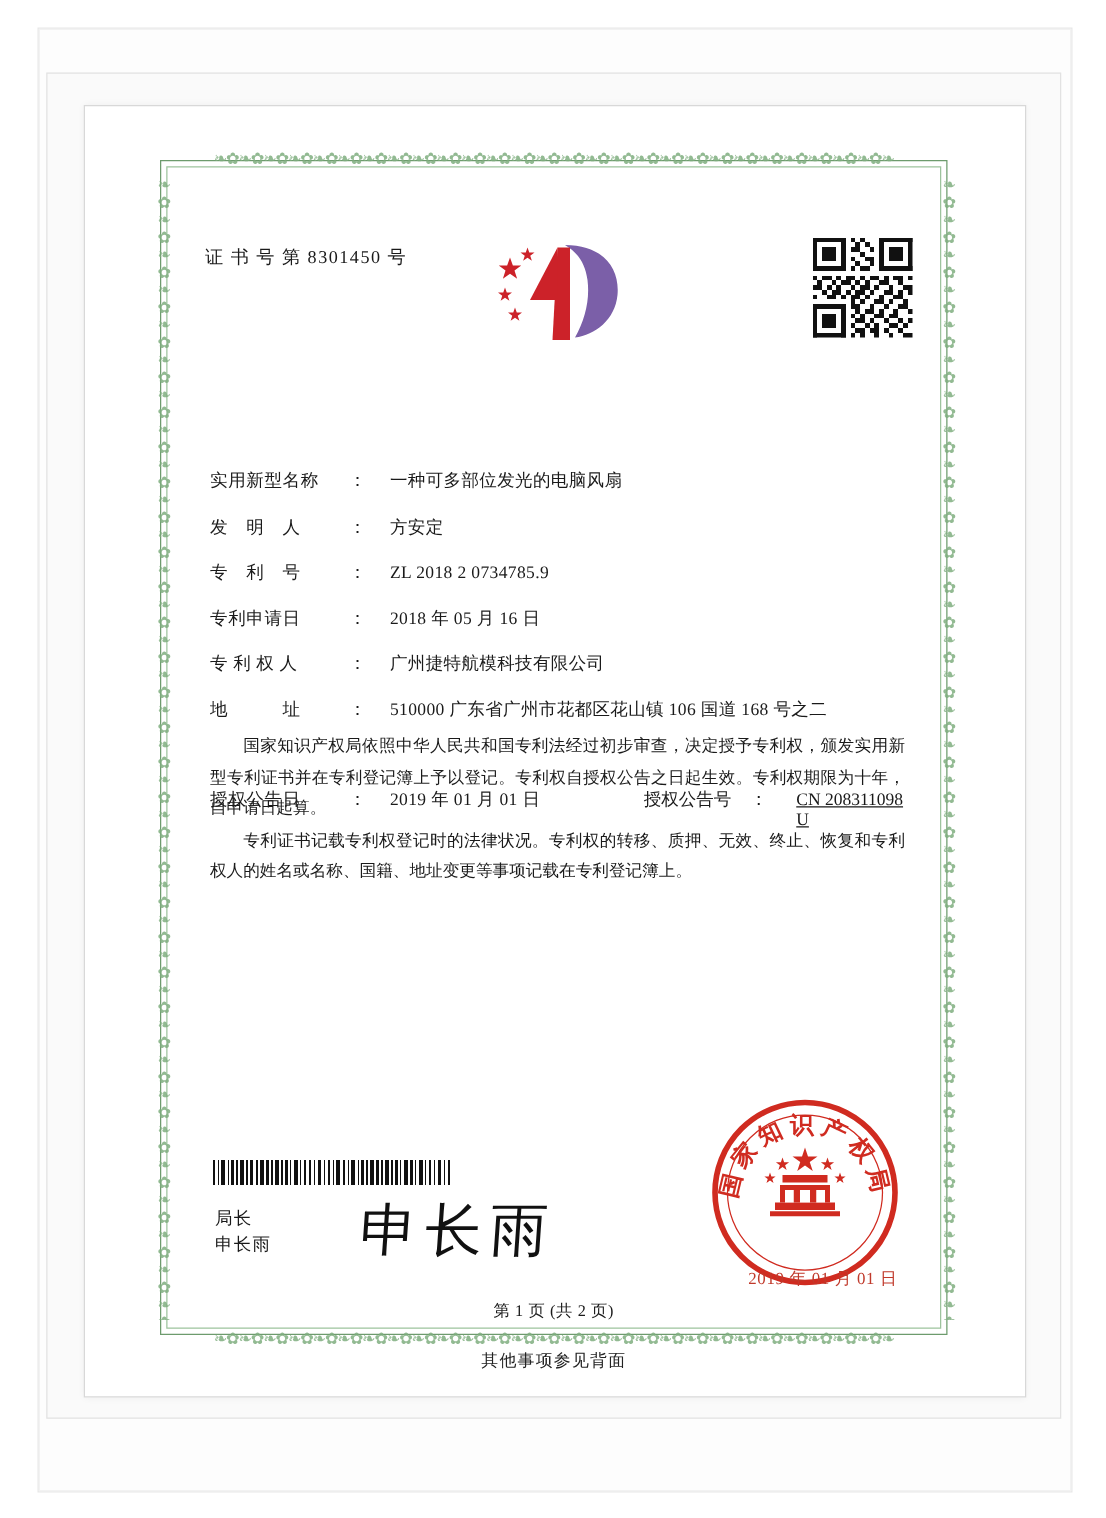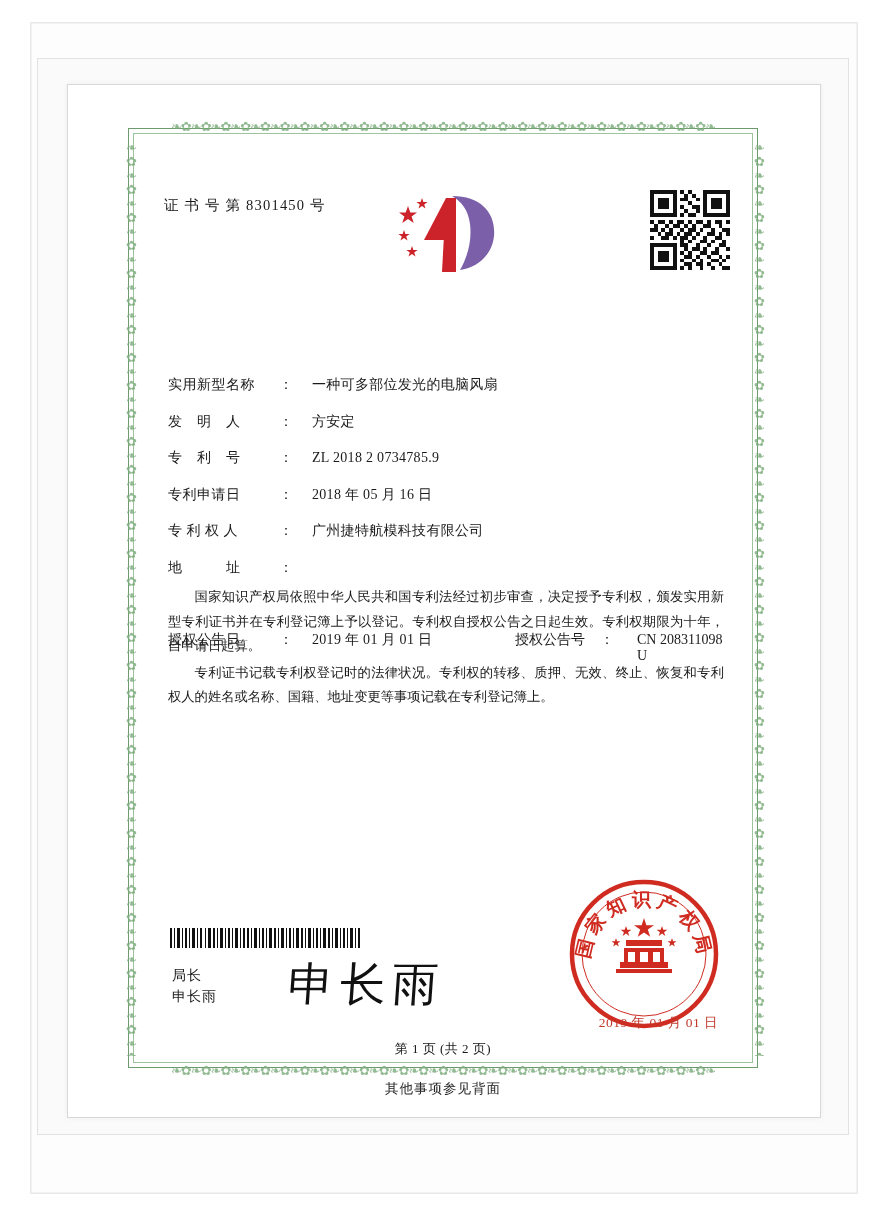--- a/index.html
+++ b/index.html
@@ -181,20 +181,21 @@
   }
   .field-label2 {
     flex: 0 0 auto;
     padding-left: 18px;
     white-space: nowrap;
     margin-top: 36px;
   }
   .field-value2 {
     flex: 1 1 auto;
     padding-left: 4px;
+    text-decoration: underline;
   }
 
   
   .paras {
     position: absolute;
     left: 40px;
     top: 457px;
     width: 556px;
     font-size: 13.3px;
     line-height: 1.85;
@@ -450,20 +451,21 @@
 
       <div class="field-row">
         <span class="field-label">专 利 权 人</span>
         <span class="field-sep">：</span>
         <span class="field-value">广州捷特航模科技有限公司</span>
       </div>
 
       <div class="field-row">
         <span class="field-label">地　　　址</span>
         <span class="field-sep">：</span>
+        <span class="field-value">510000 广东省广州市花都区花山镇 106 国道 168 号之二</span>
       </div>
 
       <div class="field-row dual">
         <span class="field-label">授权公告日</span>
         <span class="field-sep">：</span>
         <span class="field-value">2019 年 01 月 01 日</span>
         <span class="field-label2">授权公告号</span>
         <span class="field-sep">：</span>
         <span class="field-value2">CN 208311098 U</span>
       </div>

